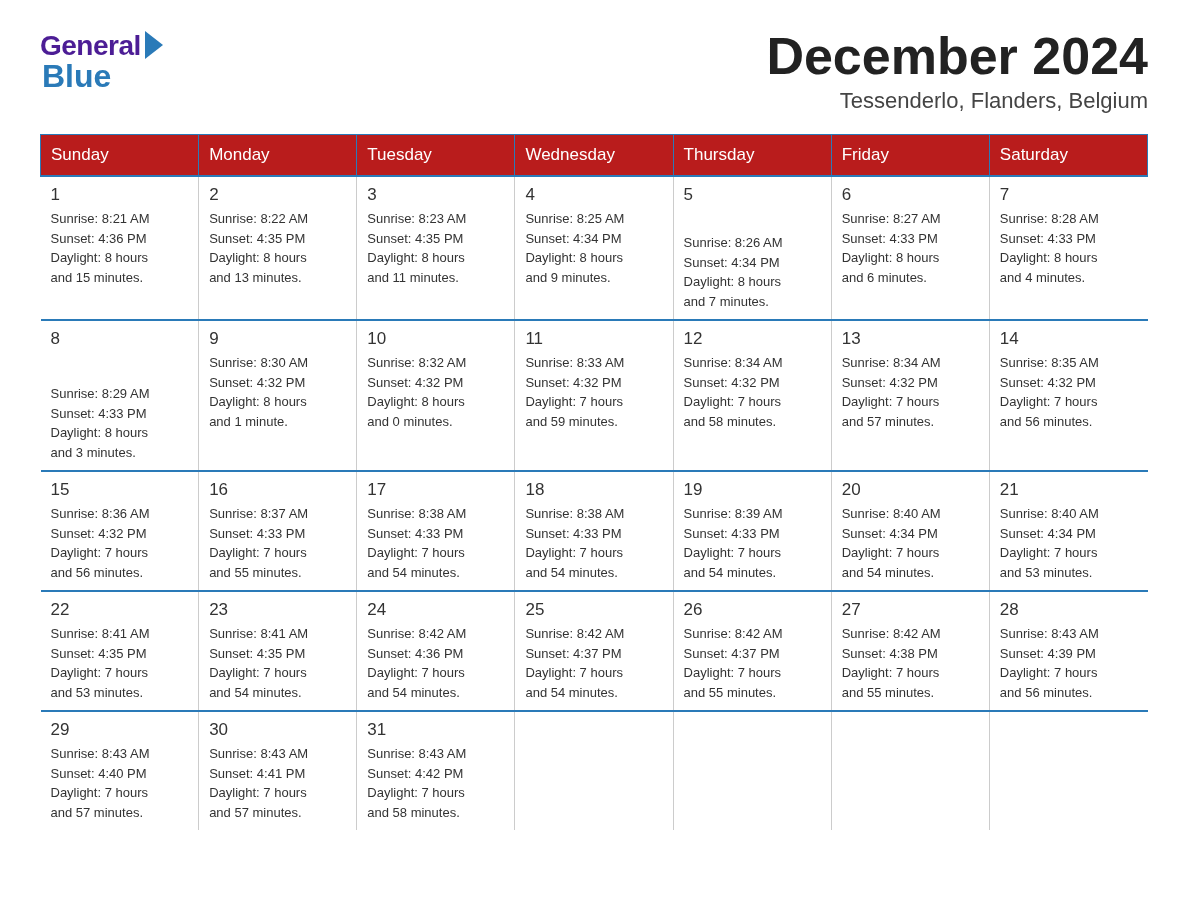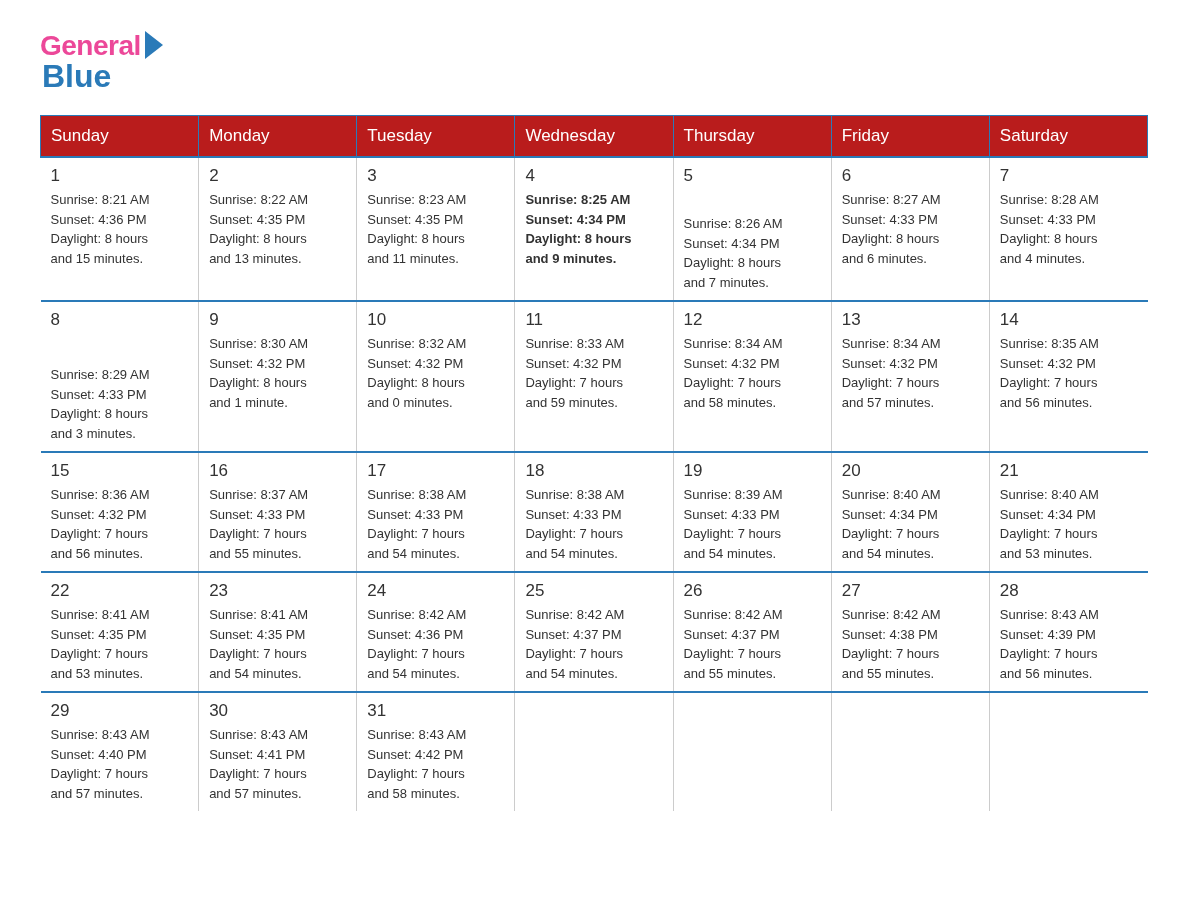--- a/index.html
+++ b/index.html
@@ -21,21 +21,21 @@
       flex-direction: column;
       align-items: flex-start;
     }
     .logo-top {
       display: flex;
       align-items: center;
     }
     .logo-general {
       font-size: 28px;
       font-weight: bold;
-      color: #ec4899;
+      color: #4c1d95;
       letter-spacing: -0.5px;
     }
     .logo-arrow {
       width: 0;
       height: 0;
       border-left: 18px solid #2a7ab8;
       border-top: 14px solid transparent;
       border-bottom: 14px solid transparent;
       margin-left: 4px;
       margin-top: -2px;
@@ -108,20 +108,24 @@
 </head>
 <body>
 
 <div class="header">
   <div class="logo">
     <div class="logo-top">
       <span class="logo-general">General</span>
       <div class="logo-arrow"></div>
     </div>
     <span class="logo-blue">Blue</span>
+  </div>
+  <div class="title-block">
+    <div class="month-title">December 2024</div>
+    <div class="subtitle">Tessenderlo, Flanders, Belgium</div>
   </div>
 </div>
 
 <table>
   <thead>
     <tr>
     <th>Sunday</th>
         <th>Monday</th>
         <th>Tuesday</th>
         <th>Wednesday</th>
@@ -148,21 +152,21 @@
         </td>
         <td>
           <span class="day-num">3</span>
           <div class="day-info" style="white-space: pre-line;">Sunrise: 8:23 AM
 Sunset: 4:35 PM
 Daylight: 8 hours
 and 11 minutes.</div>
         </td>
         <td>
           <span class="day-num">4</span>
-          <div class="day-info" style="white-space: pre-line; font-weight: bold;">Sunrise: 8:25 AM
+          <div class="day-info" style="white-space: pre-line;">Sunrise: 8:25 AM
 Sunset: 4:34 PM
 Daylight: 8 hours
 and 9 minutes.</div>
         </td>
         <td>
           <span class="day-num">5</span>
           <div class="day-info" style="white-space: pre-line; margin-top: 28px;">Sunrise: 8:26 AM
 Sunset: 4:34 PM
 Daylight: 8 hours
 and 7 minutes.</div>

